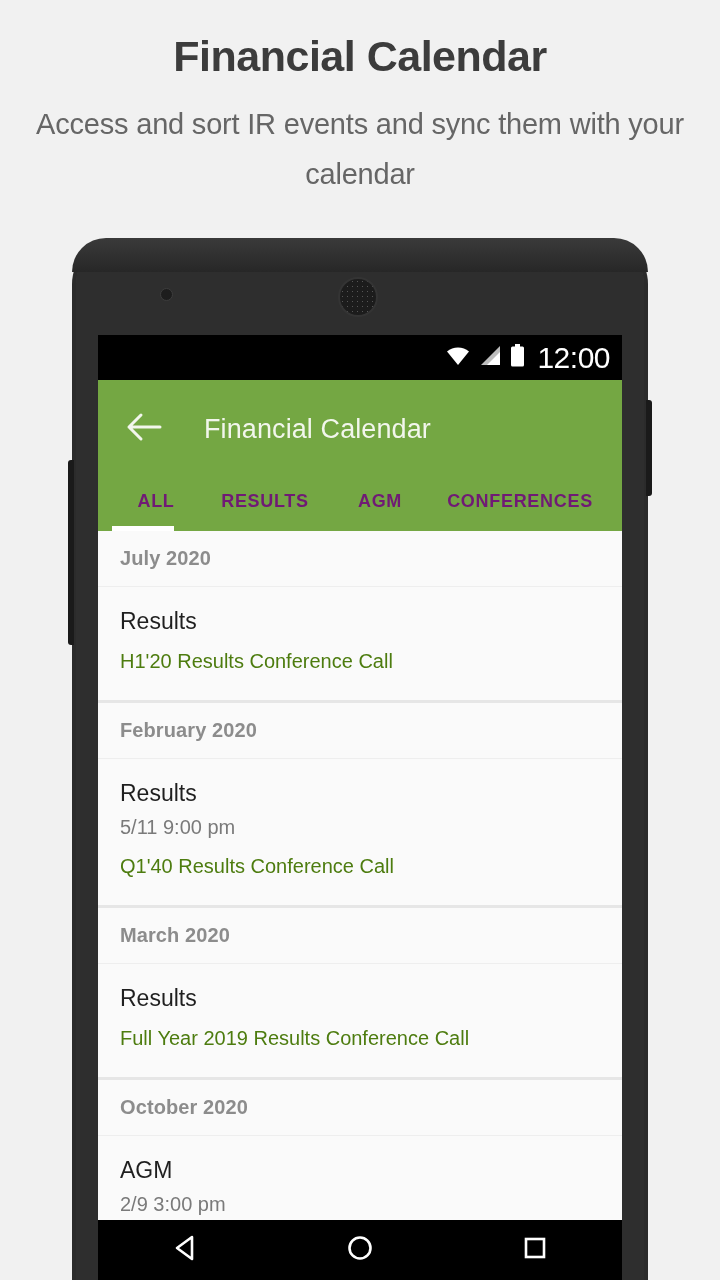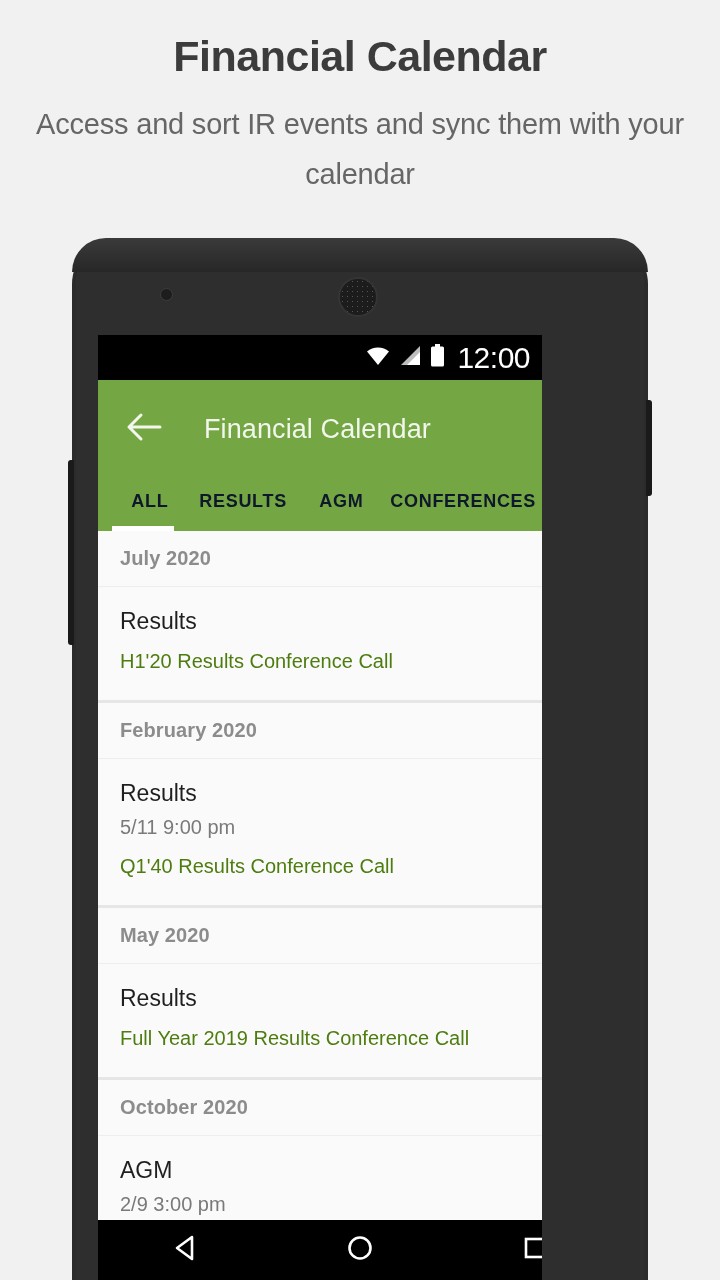--- a/index.html
+++ b/index.html
@@ -101,21 +101,21 @@
     right: -4px; top: 162px;
     width: 6px; height: 96px;
     background: #1a1a1a;
     border-radius: 0 3px 3px 0;
   }
 
   
   .screen {
     position: absolute;
     left: 26px; top: 97px;
-    width: 444px;
+    width: 524px;
     height: 945px;
     background: #ffffff;
     overflow: hidden;
   }
 
   
   .statusbar {
     height: 45px;
     background: #000000;
     display: flex;
@@ -155,21 +155,21 @@
   
   .tabs {
     background: #74a743;
     height: 53px;
     display: flex;
     align-items: flex-start;
     position: relative;
     padding-top: 13px;
   }
   .tab {
-    color: #0f172a;
+    color: #701a75;
     font-size: 18px;
     font-weight: bold;
     letter-spacing: 0.7px;
     text-align: center;
     position: relative;
     padding: 0 6px;
   }
   .tab.t0 { width: 88px; margin-left: 14px; }
   .tab.t1 { width: 130px; }
   .tab.t2 { width: 100px; }
@@ -315,21 +315,21 @@
       <div class="section-header">
         <span class="section-header-label">February 2020</span>
       </div>
       <div class="event-card">
         <div class="event-type">Results</div>
         <div class="event-date">5/11 9:00 pm</div>
         <div class="event-desc">Q1'40 Results Conference Call</div>
       </div>
 
       <div class="section-header">
-        <span class="section-header-label">May 2020</span>
+        <span class="section-header-label">March 2020</span>
       </div>
       <div class="event-card">
         <div class="event-type">Results</div>
         <div class="event-desc">Full Year 2019 Results Conference Call</div>
       </div>
 
       <div class="section-header">
         <span class="section-header-label">October 2020</span>
       </div>
       <div class="event-card">

